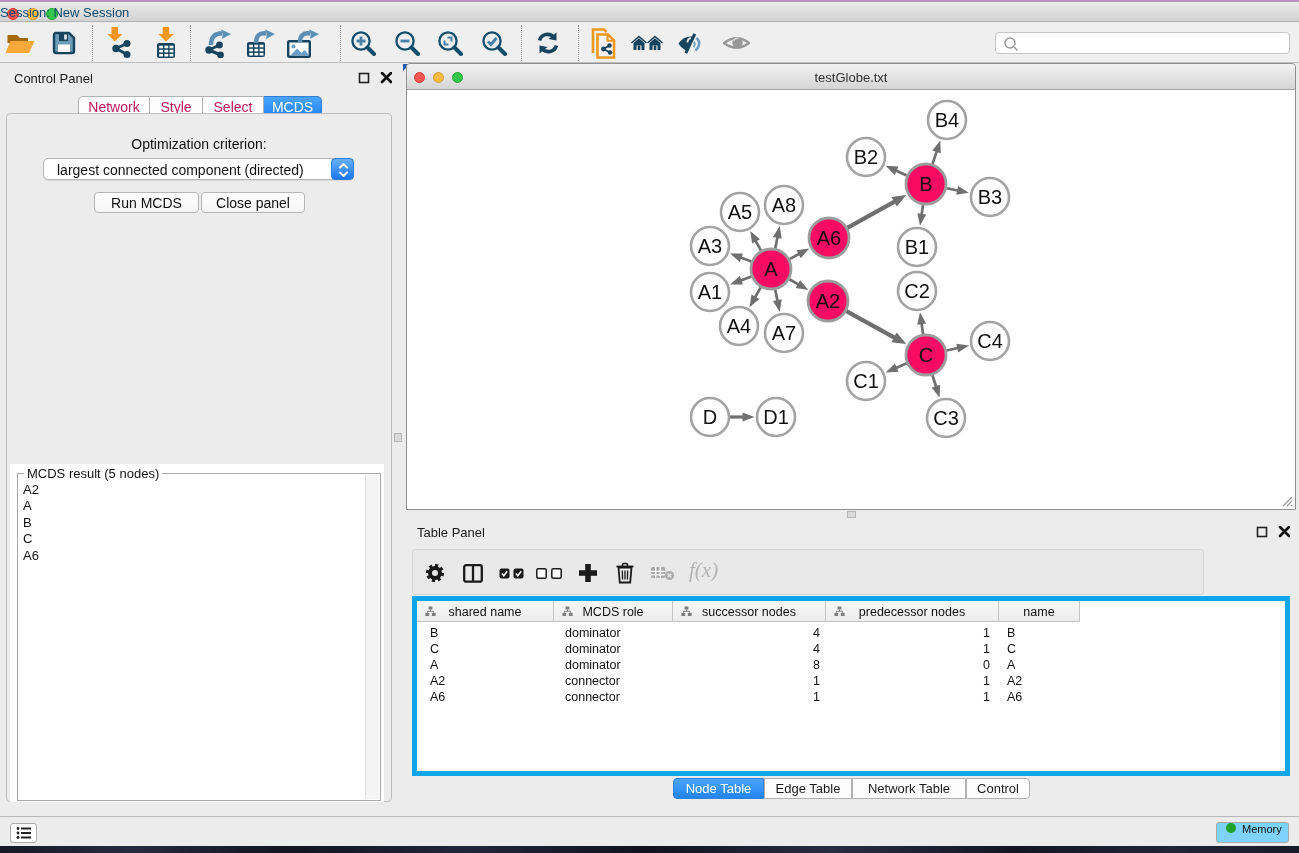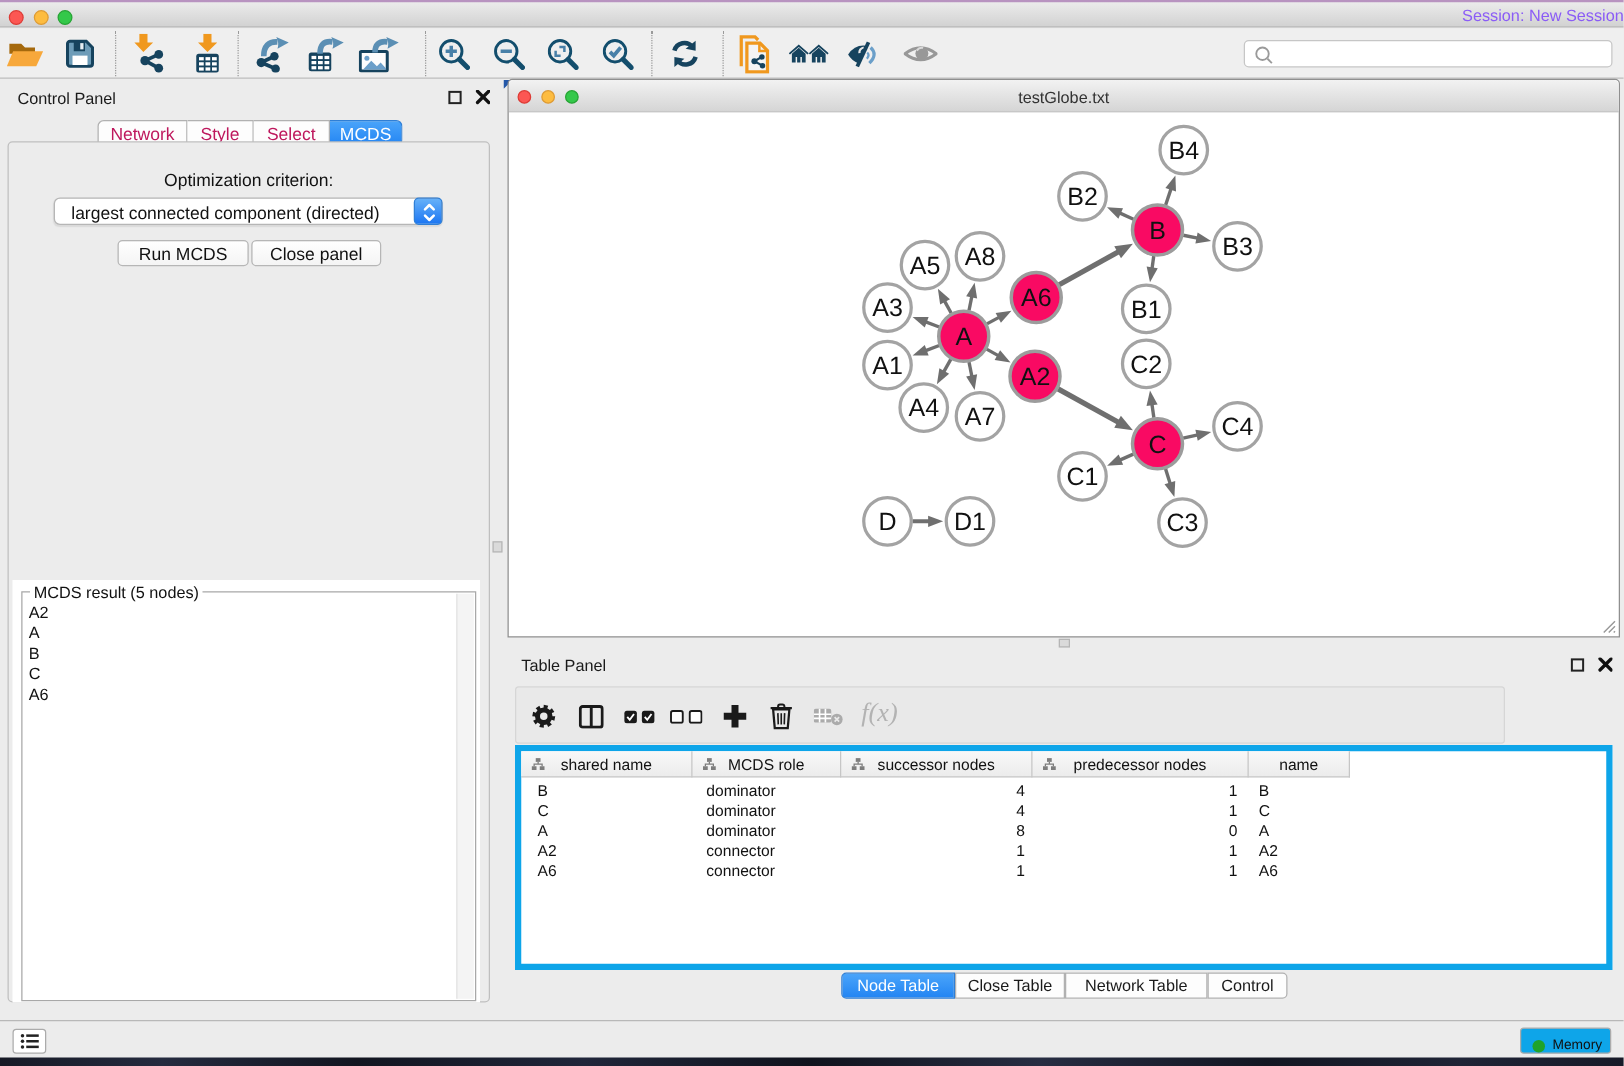--- a/index.html
+++ b/index.html
@@ -1,20 +1,20 @@
 <!DOCTYPE html>
 <html><head><meta charset="utf-8"><style>
 *{margin:0;padding:0;box-sizing:border-box}
 html,body{width:1299px;height:853px;overflow:hidden}
 body{font-family:"Liberation Sans",sans-serif;background:#ececec;position:relative}
 .abs{position:absolute}
 #topline{left:0;top:0;width:1299px;height:2px;background:#b893c0}
 #titlebar{left:0;top:2px;width:1299px;height:20px;background:linear-gradient(#ebebeb,#d2d2d2);border-bottom:1px solid #b3b3b3}
 .tl{position:absolute;top:6px;width:12px;height:12px;border-radius:50%}
-#title{left:0;top:5px;width:1299px;text-align:right;font-size:13px;color:#8b5cf6}
+#title{left:0;top:5px;width:1299px;text-align:left;font-size:13px;color:#0c4a6e}
 #toolbar{left:0;top:23px;width:1299px;height:40px;background:#efefef;border-bottom:1px solid #bdbdbd}
 .sep{position:absolute;top:2px;height:36px;width:0;border-left:1px dotted #9a9a9a}
 .ticon{position:absolute;top:0;height:40px;display:flex;align-items:center;justify-content:center}
 #search{left:995px;top:9px;width:295px;height:22px;background:#fff;border:1px solid #c6c6c6;border-radius:4px}
 #cp-title{left:14px;top:71px;font-size:13px;color:#1a1a1a}
 .winbtns svg{display:block}
 #cp-btns{left:358px;top:72px}
 #tabs{left:78px;top:96px;height:21px;display:flex}
 .tab{height:21px;border:1px solid #b1b1b1;border-left:none;background:#fdfdfd;font-size:14px;color:#be185d;display:flex;align-items:center;justify-content:center;position:relative}
 .tab:first-child{border-left:1px solid #b1b1b1;border-radius:5px 0 0 0}
@@ -42,21 +42,21 @@
 #tbl{left:412px;top:596px;width:878px;height:180px;background:#fff;border:5px solid #0ea5e9}
 .hrow{position:absolute;left:0;top:0;height:21px;background:linear-gradient(#f8f8f8,#ececec);border-bottom:1px solid #c2c2c2}
 .hcell{position:absolute;top:0;height:21px;border-right:1px solid #c6c6c6;display:flex;align-items:center;justify-content:center;font-size:12.5px;color:#111}
 .hcell svg{position:absolute;left:8px;top:5px}
 .trow{position:absolute;font-size:12.5px;color:#111;height:16px;line-height:16px}
 #btabs{left:0px;top:778px;width:1191px;height:22px}
 .btab{position:absolute;top:0;height:21px;background:#fdfdfd;border:1px solid #b1b1b1;border-radius:0;font-size:13px;color:#1a1a1a;display:flex;align-items:center;justify-content:center}
 .btab.sel{background:linear-gradient(#4aa4fa,#2385f3);color:#fff;border-color:#2f7fd6;border-radius:4px 0 0 4px}
 #statusbar{left:0;top:816px;width:1299px;height:30px;background:#ececec;border-top:1px solid #b8b8b8}
 #listbtn{left:10px;top:823px;width:27px;height:20px;background:#fff;border:1px solid #ababab;border-radius:3px;display:flex;align-items:center;justify-content:center}
-#membtn{left:1216px;top:822px;width:73px;height:21px;background:#0ea5e9;border:1px solid #ababab;border-radius:3px;font-size:11px;color:#111;display:flex;align-items:flex-end}
+#membtn{left:1216px;top:822px;width:73px;height:21px;background:#7dd3fc;border:1px solid #ababab;border-radius:3px;font-size:11px;color:#111;display:flex;align-items:flex-start}
 #desktop{left:0;top:846px;width:1299px;height:7px;background:linear-gradient(90deg,#161925 0%,#252b3f 10%,#121520 22%,#20263a 36%,#10131d 50%,#272d42 64%,#131622 78%,#1f2436 90%,#171a28 100%)}
 </style></head><body>
 <div class="abs" id="topline"></div>
 <div class="abs" id="titlebar">
   <div class="tl" style="left:7px;background:#fc5753;border:1px solid #dd3b35"></div>
   <div class="tl" style="left:27px;background:#fdbc40;border:1px solid #de9b34"></div>
   <div class="tl" style="left:46px;background:#34c84a;border:1px solid #26a434"></div>
 </div>
 <div class="abs" id="title">Session: New Session</div>
 <div class="abs" id="toolbar">
@@ -481,21 +481,21 @@
 <div class="trow" style="left:420px;top:72px;width:153px;text-align:right">1</div>
 <div class="trow" style="left:590px;top:72px">A2</div>
 <div class="trow" style="left:13px;top:88px">A6</div>
 <div class="trow" style="left:148px;top:88px">connector</div>
 <div class="trow" style="left:260px;top:88px;width:143px;text-align:right">1</div>
 <div class="trow" style="left:420px;top:88px;width:153px;text-align:right">1</div>
 <div class="trow" style="left:590px;top:88px">A6</div>
 </div>
 <div class="abs" id="btabs">
   <div class="btab sel" style="left:673px;width:91px">Node Table</div>
-  <div class="btab" style="left:764px;width:88px">Close Table</div>
+  <div class="btab" style="left:764px;width:88px">Edge Table</div>
   <div class="btab" style="left:852px;width:114px">Network Table</div>
   <div class="btab" style="left:966px;width:64px;border-radius:0 4px 4px 0">Control</div>
 </div>
 <div class="abs" id="statusbar"></div>
 <div class="abs" id="listbtn">
     <svg width="16" height="14" viewBox="0 0 16 14">
       <circle cx="2" cy="2.5" r="1.4" fill="#222"></circle>
       <circle cx="2" cy="7" r="1.4" fill="#222"></circle>
       <circle cx="2" cy="11.5" r="1.4" fill="#222"></circle>
       <rect x="5" y="1.5" width="10" height="2" fill="#222"></rect>

